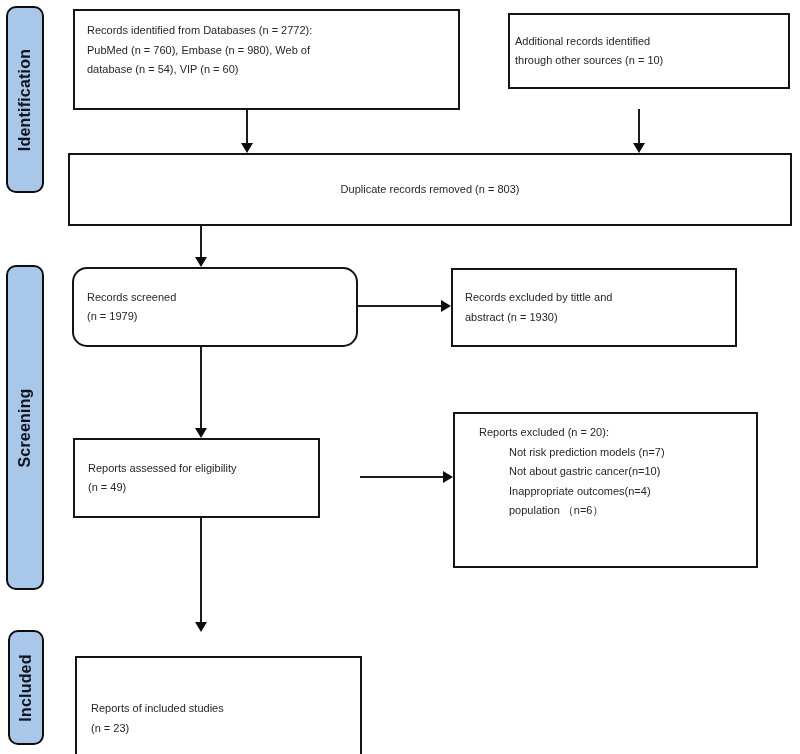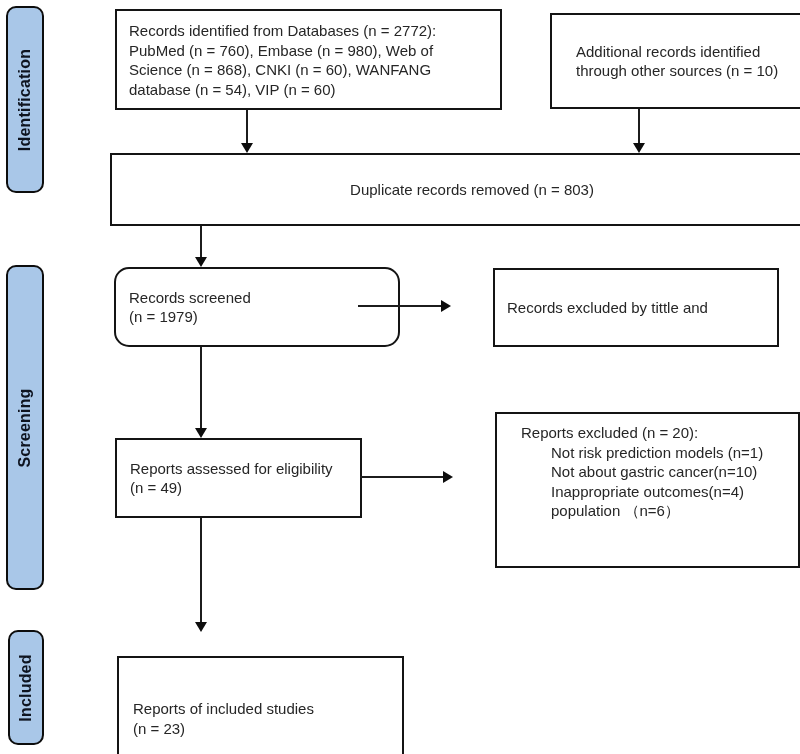--- a/index.html
+++ b/index.html
@@ -16,28 +16,28 @@
     display:inline-block;transform:rotate(-90deg);white-space:nowrap;
     font-weight:700;font-size:16px;color:#0e1420;letter-spacing:.2px;
   }
   #badge-identification{left:6px;top:6px;width:38px;height:187px;}
   #badge-screening{left:6px;top:265px;width:38px;height:325px;}
   #badge-included{left:8px;top:630px;width:36px;height:115px;}
 
   
   .box{
     position:absolute;background:#ffffff;border:2px solid #141414;
-    box-sizing:border-box;font-size:15px;line-height:19.5px;margin-left:42px;
+    box-sizing:border-box;font-size:11px;line-height:19.5px;
   }
   .pad{padding:10px 12px;}
   .center-v{display:flex;flex-direction:column;justify-content:center;}
   .center-hv{display:flex;align-items:center;justify-content:center;text-align:left;}
   .indent{padding-left:30px;}
   #box-databases{left:73px;top:9px;width:387px;height:101px;}
-  #box-other{left:508px;top:13px;width:282px;height:96px;padding:0 24px;}
+  #box-other{left:508px;top:13px;width:282px;height:76px;padding:0 5px;}
   #box-dup{left:68px;top:153px;width:724px;height:73px;}
   #box-screened{left:72px;top:267px;width:286px;height:80px;padding:0 13px;border-radius:15px;}
   #box-excl1{left:451px;top:268px;width:286px;height:79px;padding:0 12px;justify-content:center;}
   #box-assessed{left:73px;top:438px;width:247px;height:80px;padding:0 13px;}
   #box-excl2{left:453px;top:412px;width:305px;height:156px;padding:9px 24px;}
   #box-included{left:75px;top:656px;width:287px;height:125px;padding:0 14px;}
 
   
   .varrow{position:absolute;width:12px;}
   .varrow .shaft{position:absolute;left:5.2px;top:0;bottom:9px;width:1.6px;background:#1c1c1c;}
@@ -66,50 +66,50 @@
   <div class="badge" id="badge-screening" style="background: rgb(169, 199, 232);">
     <span class="badge-label">Screening</span>
   </div>
   <div class="badge" id="badge-included" style="background: rgb(169, 199, 232);">
     <span class="badge-label">Included</span>
   </div>
 
   <div class="box pad" id="box-databases">
     <div>Records identified from Databases (n = 2772):</div>
     <div>PubMed (n = 760), Embase (n = 980), Web of</div>
-    <div>Science (n = 868), CNKI (n = 60), WANFANG</div>
     <div>database (n = 54), VIP (n = 60)</div>
   </div>
 
   <div class="box center-v" id="box-other">
     <div>Additional records identified</div>
     <div>through other sources (n = 10)</div>
   </div>
 
   <div class="box center-hv" id="box-dup">
     <div>Duplicate records removed (n = 803)</div>
   </div>
 
   <div class="box center-v" id="box-screened">
     <div>Records screened</div>
     <div>(n = 1979)</div>
   </div>
 
   <div class="box center-v" id="box-excl1">
     <div>Records excluded by tittle and</div>
+    <div>abstract (n = 1930)</div>
   </div>
 
   <div class="box center-v" id="box-assessed">
     <div>Reports assessed for eligibility</div>
     <div>(n = 49)</div>
   </div>
 
   <div class="box" id="box-excl2">
     <div>Reports excluded (n = 20):</div>
-    <div class="indent">Not risk prediction models (n=1)</div>
+    <div class="indent">Not risk prediction models (n=7)</div>
     <div class="indent">Not about gastric cancer(n=10)</div>
     <div class="indent">Inappropriate outcomes(n=4)</div>
     <div class="indent">population （n=6）</div>
   </div>
 
   <div class="box center-v" id="box-included">
     <div>Reports of included studies</div>
     <div>(n = 23)</div>
   </div>
 

